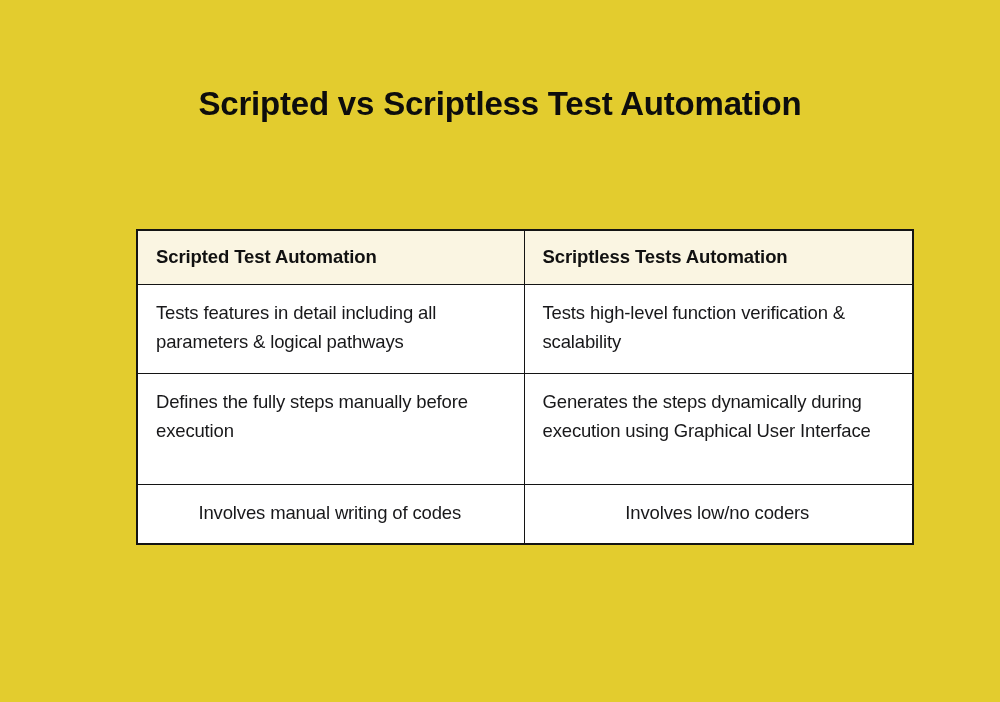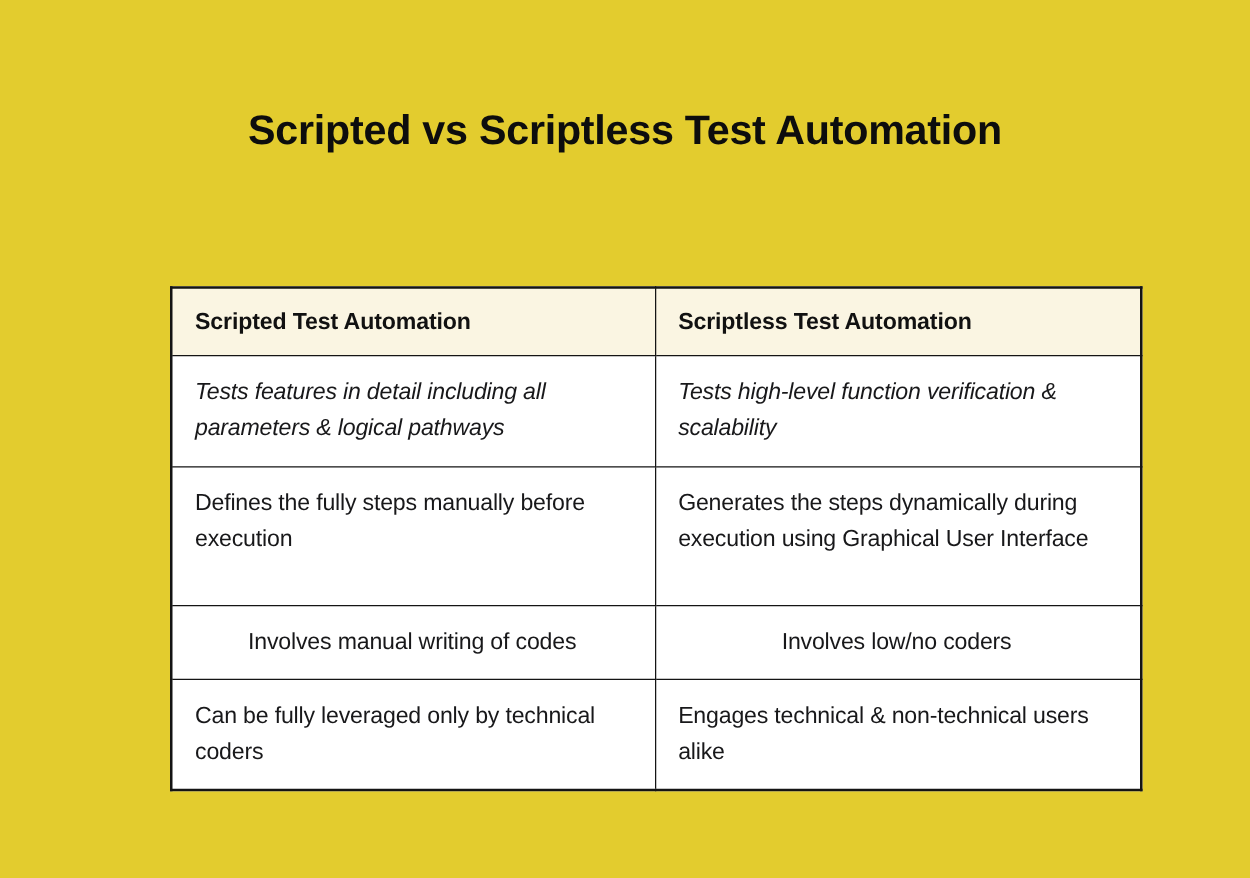--- a/index.html
+++ b/index.html
@@ -79,21 +79,21 @@
     font-weight: normal;
     color: #18181a;
     line-height: 29px;
     letter-spacing: -0.15px;
     padding: 13px 20px 16px 18px;
   }
 
   .cell-text { display: block; }
 
   
-  tr[data-name="table-row"]:nth-child(1) td { height: 89px; font-style: italic; }
+  tr[data-name="table-row"]:nth-child(1) td { height: 89px; }
   tr[data-name="table-row"]:nth-child(2) td { height: 111px; }
   tr[data-name="table-row"]:nth-child(3) td { height: 59px; text-align: center; }
   tr[data-name="table-row"]:nth-child(4) td { height: 83px; }
 </style>
 </head>
 <body>
 
 <div class="page" data-name="infographic-page">
 
   <h1 class="page-title" data-name="page-title">Scripted vs Scriptless Test Automation</h1>
@@ -103,21 +103,21 @@
       <col class="col-left">
       <col class="col-right">
     </colgroup>
 
     <thead data-name="table-header">
       <tr data-name="table-header-row">
         <th data-name="column-header-scripted">
           <span class="cell-text" data-name="column-header-scripted-label">Scripted Test Automation</span>
         </th>
         <th data-name="column-header-scriptless">
-          <span class="cell-text" data-name="column-header-scriptless-label">Scriptless Test Automation</span>
+          <span class="cell-text" data-name="column-header-scriptless-label">Scriptless Tests Automation</span>
         </th>
       </tr>
     </thead>
 
     <tbody data-name="table-body">
       <tr data-name="table-row">
         <td data-name="table-cell-scripted">
           <span class="cell-text" data-name="table-cell-scripted-text">Tests features in detail including all parameters &amp; logical pathways</span>
         </td>
         <td data-name="table-cell-scriptless">
@@ -133,24 +133,16 @@
         </td>
       </tr>
       <tr data-name="table-row">
         <td data-name="table-cell-scripted">
           <span class="cell-text" data-name="table-cell-scripted-text">Involves manual writing of codes</span>
         </td>
         <td data-name="table-cell-scriptless">
           <span class="cell-text" data-name="table-cell-scriptless-text">Involves low/no coders</span>
         </td>
       </tr>
-      <tr data-name="table-row">
-        <td data-name="table-cell-scripted">
-          <span class="cell-text" data-name="table-cell-scripted-text">Can be fully leveraged only by technical coders</span>
-        </td>
-        <td data-name="table-cell-scriptless">
-          <span class="cell-text" data-name="table-cell-scriptless-text">Engages technical &amp; non-technical users alike</span>
-        </td>
-      </tr>
     </tbody>
   </table>
 
 </div>
 
 </body></html>

